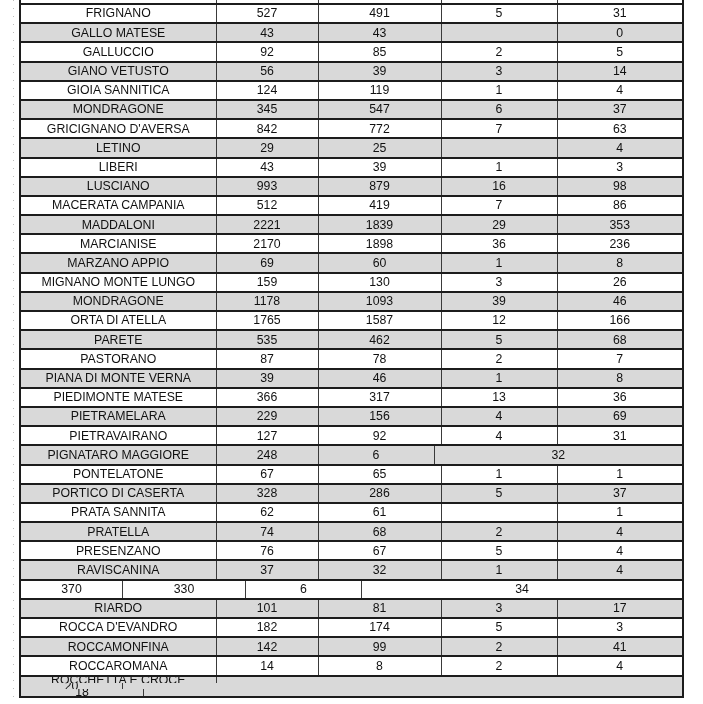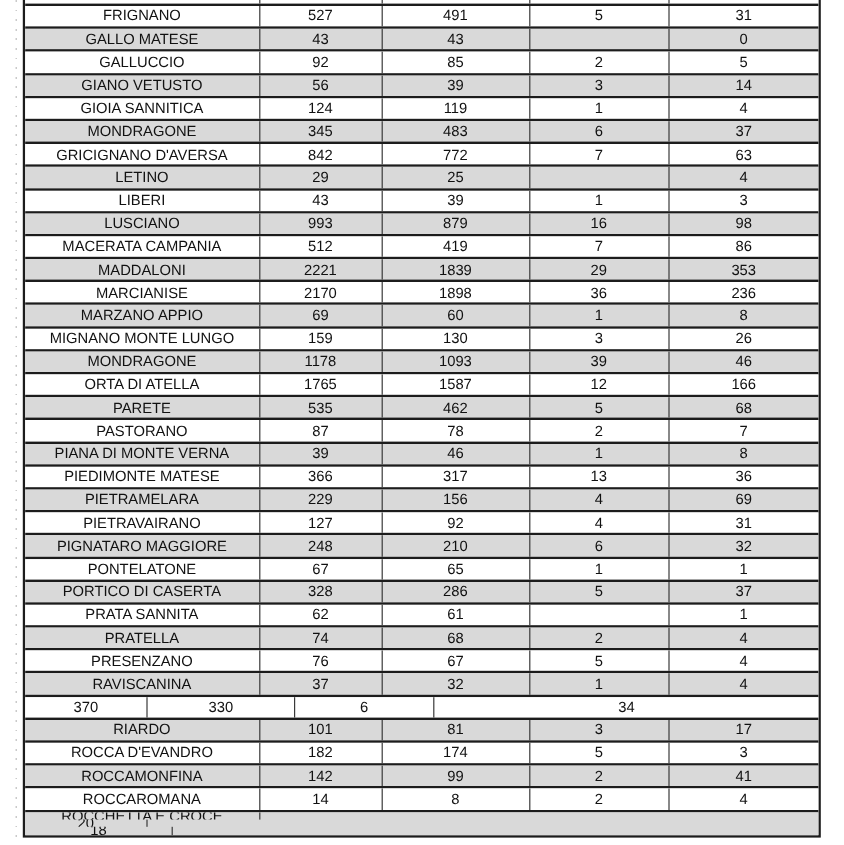--- a/index.html
+++ b/index.html
@@ -113,21 +113,21 @@
     <div class="cell c0">GIOIA SANNITICA</div>
     <div class="cell c1">124</div>
     <div class="cell c2">119</div>
     <div class="cell c3">1</div>
     <div class="cell c4">4</div>
   </div>
 
   <div class="row gray">
     <div class="cell c0">MONDRAGONE</div>
     <div class="cell c1">345</div>
-    <div class="cell c2">483</div>
+    <div class="cell c2">547</div>
     <div class="cell c3">6</div>
     <div class="cell c4">37</div>
   </div>
 
   <div class="row">
     <div class="cell c0">GRICIGNANO D'AVERSA</div>
     <div class="cell c1">842</div>
     <div class="cell c2">772</div>
     <div class="cell c3">7</div>
     <div class="cell c4">63</div>
@@ -257,21 +257,20 @@
     <div class="cell c0">PIETRAVAIRANO</div>
     <div class="cell c1">127</div>
     <div class="cell c2">92</div>
     <div class="cell c3">4</div>
     <div class="cell c4">31</div>
   </div>
 
   <div class="row gray">
     <div class="cell c0">PIGNATARO MAGGIORE</div>
     <div class="cell c1">248</div>
-    <div class="cell c2">210</div>
     <div class="cell c3">6</div>
     <div class="cell c4">32</div>
   </div>
 
   <div class="row">
     <div class="cell c0">PONTELATONE</div>
     <div class="cell c1">67</div>
     <div class="cell c2">65</div>
     <div class="cell c3">1</div>
     <div class="cell c4">1</div>

